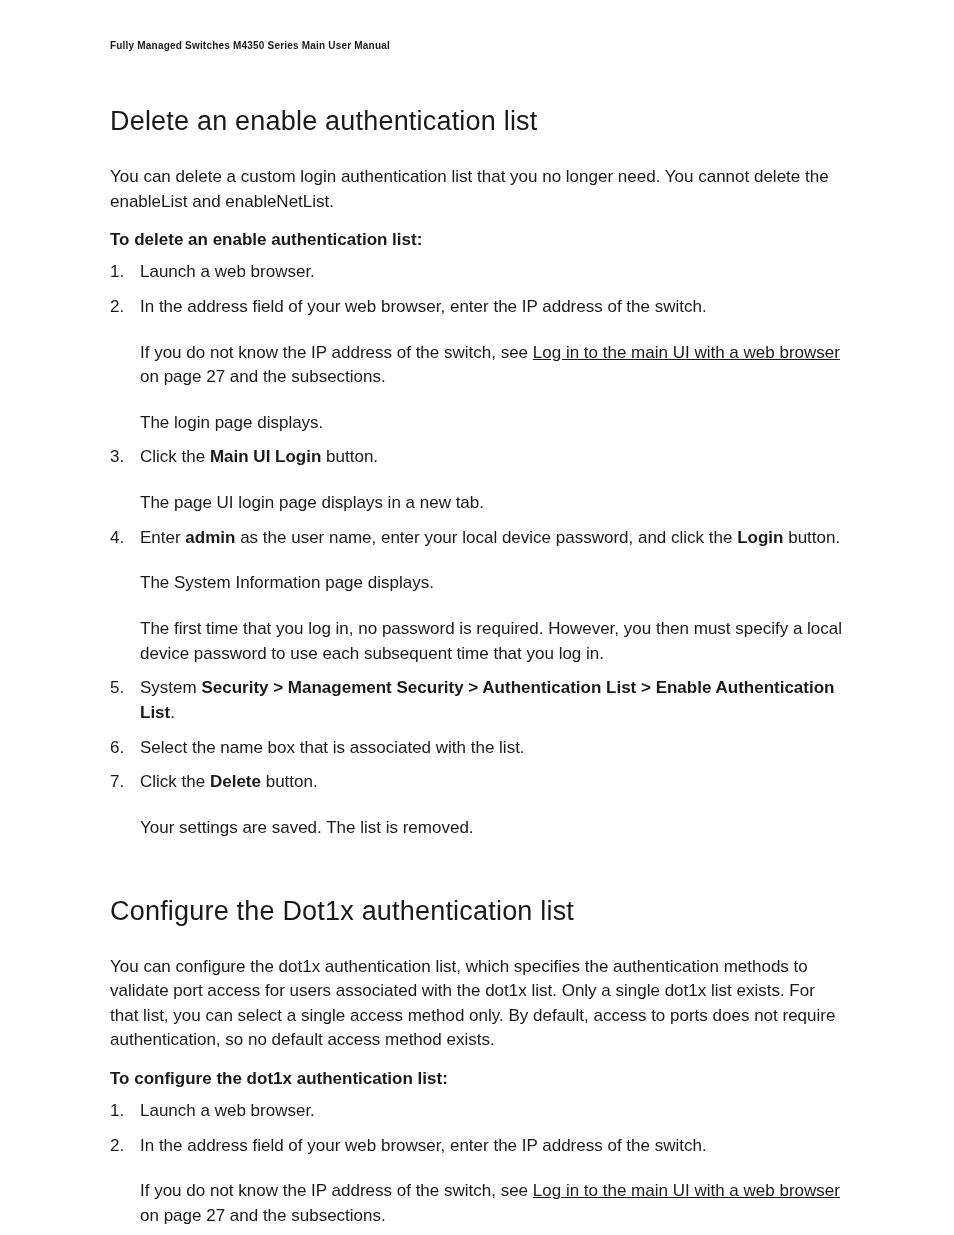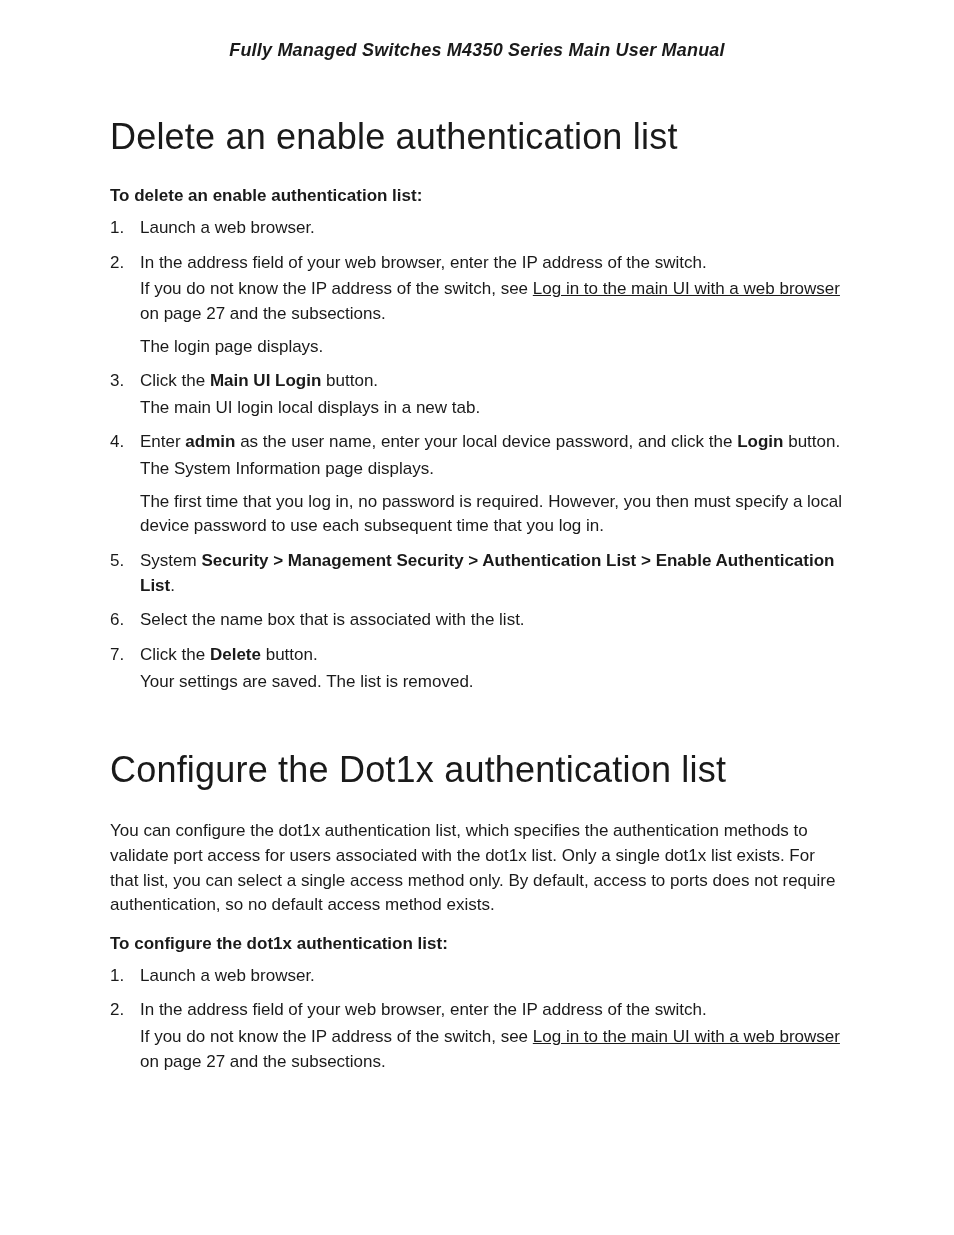--- a/index.html
+++ b/index.html
@@ -9,29 +9,28 @@
     font-family: 'Segoe UI', 'Helvetica Neue', Arial, sans-serif;
     color: #1a1a1a;
     width: 954px;
   }
   .page {
     padding: 40px 110px 40px 110px;
     box-sizing: border-box;
     width: 954px;
   }
   .header-title {
-    text-align: center;
+    text-align: left;
     font-weight: 700;
-    font-size: 18px;
+    font-size: 10px;
     letter-spacing: 0.2px;
-    font-style: italic;
   }
   h1.section-title {
     font-weight: 300;
-    font-size: 36px;
+    font-size: 27px;
     margin-top: 55px;
     margin-bottom: 28px;
     letter-spacing: 0.2px;
   }
   p.intro {
     font-size: 17px;
     line-height: 1.45;
     margin: 0 0 16px 0;
   }
   p.subheader {
@@ -53,52 +52,53 @@
     font-size: 17px;
     line-height: 1.45;
   }
   ol.steps > li::before {
     content: counter(step) ".";
     position: absolute;
     left: 0;
     top: 0;
   }
   .step-para {
-    margin-top: 2px;
+    margin-top: 21px;
     margin-bottom: 8px;
   }
   .b { font-weight: 700; margin-top: 28px; }
   .u { text-decoration: underline; }
 </style>
 </head>
 <body>
 
 <div class="page">
 
   <div class="header-title">Fully Managed Switches M4350 Series Main User Manual</div>
 
   <h1 class="section-title">Delete an enable authentication list</h1>
 
+  <p class="intro">You can delete a custom login authentication list that you no longer need. You cannot delete the enableList and enableNetList.</p>
 
   <p class="subheader">To delete an enable authentication list:</p>
 
   <ol class="steps">
     <li>
       <span>Launch a web browser.</span>
     </li>
     <li>
       <span>In the address field of your web browser, enter the IP address of the switch.</span>
       <div class="step-para">
         <span>If you do not know the IP address of the switch, see </span><span class="u">Log in to the main UI with a web browser</span><span> on page 27 and the subsections.</span>
       </div>
       <div class="step-para">The login page displays.</div>
     </li>
     <li>
       <span>Click the </span><span class="b">Main UI Login</span><span> button.</span>
-      <div class="step-para">The main UI login local displays in a new tab.</div>
+      <div class="step-para">The page UI login page displays in a new tab.</div>
     </li>
     <li>
       <span>Enter </span><span class="b">admin</span><span> as the user name, enter your local device password, and click the </span><span class="b">Login</span><span> button.</span>
       <div class="step-para">The System Information page displays.</div>
       <div class="step-para">The first time that you log in, no password is required. However, you then must specify a local device password to use each subsequent time that you log in.</div>
     </li>
     <li>
       <span>System </span><span class="b">Security &gt; Management Security &gt; Authentication List &gt; Enable Authentication List</span><span>.</span>
     </li>
     <li>

